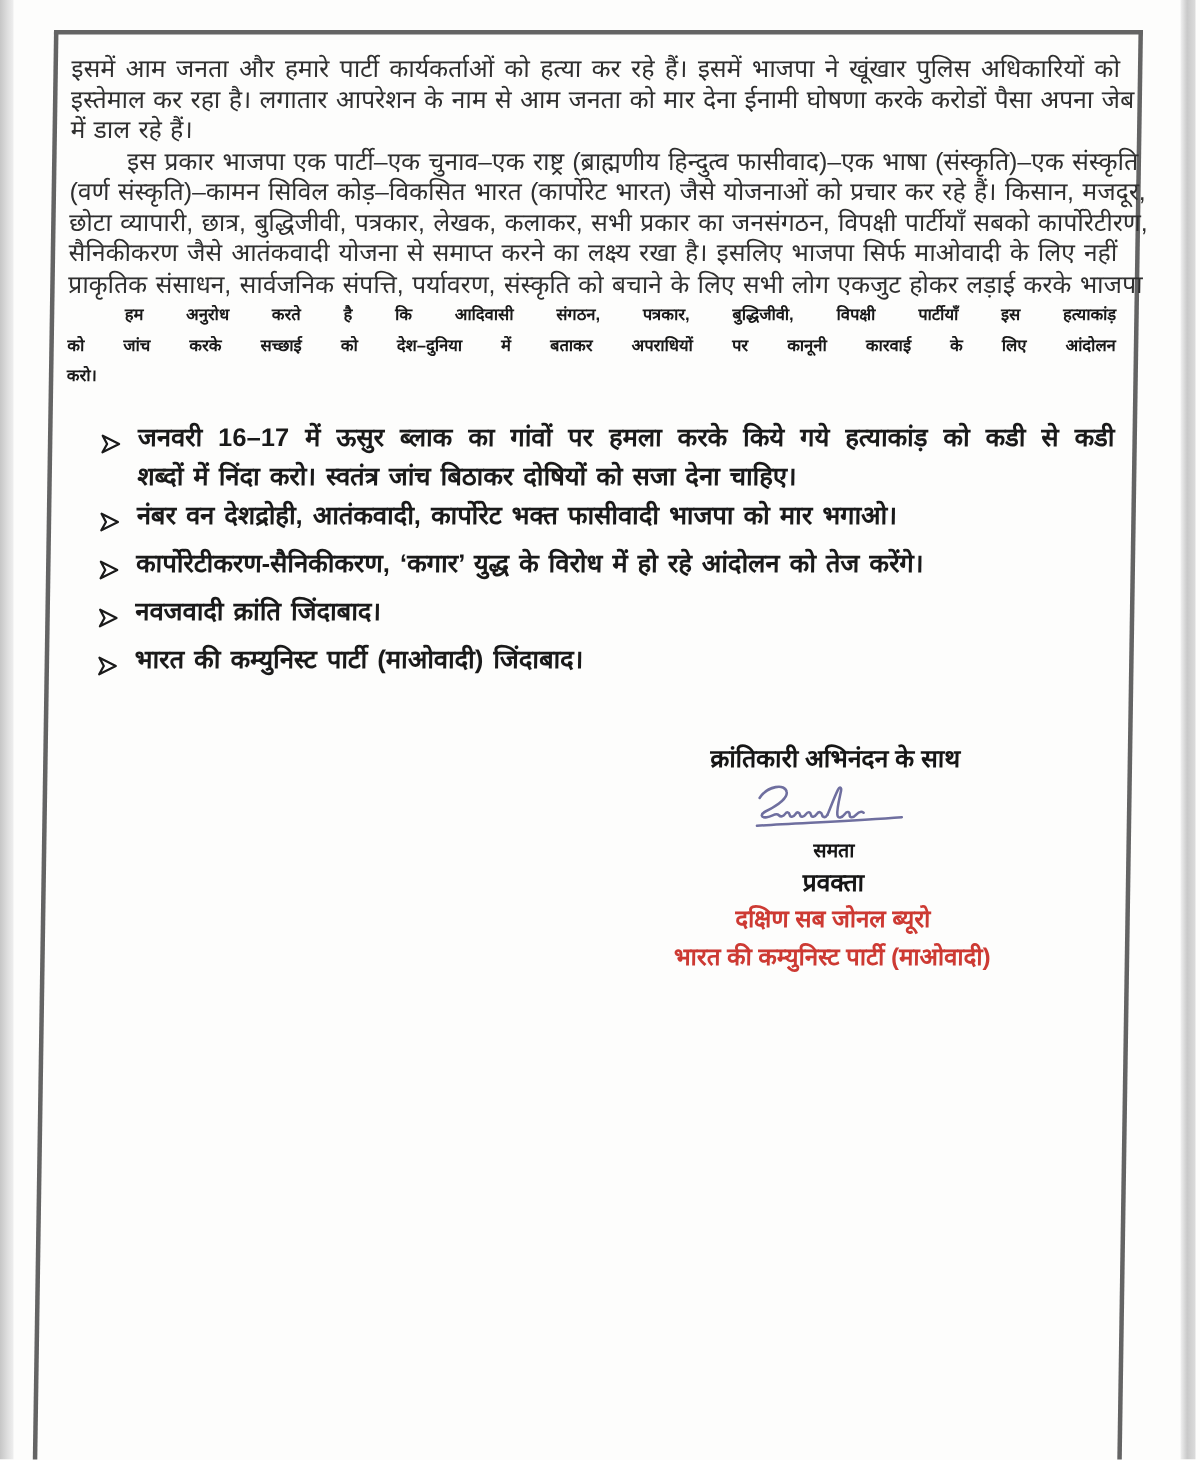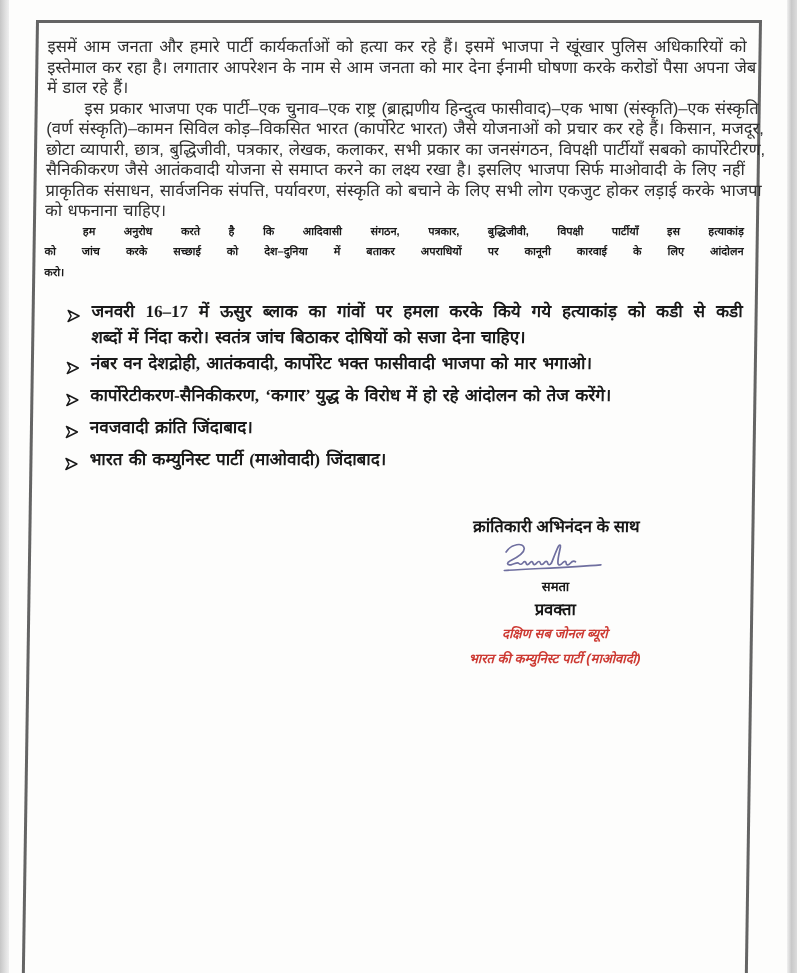--- a/index.html
+++ b/index.html
@@ -20,31 +20,31 @@
   }
   .para{font-size:16.5px;line-height:20.5px;color:#2f2f2f;}
   .para.bold{font-weight:700;color:#191919;font-size:11px;}
   .line{text-align:justify;text-align-last:justify;word-spacing:1px;white-space:nowrap;}
   .line.no-just{text-align-last:auto;white-space:normal;}
   .line.first-indent{text-indent:38px;}
   .bullets{margin-top:17px;padding-left:23px;}
   .bullet-item{display:flex;gap:11px;font-weight:700;color:#1a1a1a;
     font-size:17px;line-height:26px;}
   .bullet-arrow{flex:0 0 auto;margin-top:6px;}
-  .bullet-lines{flex:1 1 auto;min-width:0;font-family:Liberation Serif, serif;}
+  .bullet-lines{flex:1 1 auto;min-width:0;}
   .bullet-lines .line{word-spacing:2px;}
   .sig-block{
     width:330px;margin:1px 18px 0 auto;text-align:center;
     font-weight:700;color:#161616;
   }
   .sig-salutation{font-size:16.5px;line-height:22px;margin-top:36px;}
   .sig-script{margin:4px auto 0;width:118px;height:32px;}
   .sig-name{font-size:13px;line-height:21px;margin-top:3px;}
   .sig-role{font-size:16.5px;line-height:21px;margin-top:2px;}
-  .sig-red{color:var(--red,#cd3a33);font-size:13px;line-height:23px;margin-top:2px;font-style:italic;}
+  .sig-red{color:var(--red,#cd3a33);font-size:16px;line-height:23px;margin-top:2px;}
 </style>
 </head>
 <body>
 
 <div class="scan-edge left"></div>
 <div class="scan-edge right"></div>
 
 <div class="border-box">
 
   <div>
@@ -52,21 +52,20 @@
         <div class="line">इसमें आम जनता और हमारे पार्टी कार्यकर्ताओं को हत्या कर रहे हैं। इसमें भाजपा ने खूंखार पुलिस अधिकारियों को</div>
         <div class="line">इस्तेमाल कर रहा है। लगातार आपरेशन के नाम से आम जनता को मार देना ईनामी घोषणा करके करोडों पैसा अपना जेब</div>
         <div class="line no-just">में डाल रहे हैं।</div>
       </div>
       <div class="para">
         <div class="line first-indent">इस प्रकार भाजपा एक पार्टी–एक चुनाव–एक राष्ट्र (ब्राह्मणीय हिन्दुत्व फासीवाद)–एक भाषा (संस्कृति)–एक संस्कृति</div>
         <div class="line">(वर्ण संस्कृति)–कामन सिविल कोड़–विकसित भारत (कार्पोरेट भारत) जैसे योजनाओं को प्रचार कर रहे हैं। किसान, मजदूर,</div>
         <div class="line">छोटा व्यापारी, छात्र, बुद्धिजीवी, पत्रकार, लेखक, कलाकर, सभी प्रकार का जनसंगठन, विपक्षी पार्टीयाँ सबको कार्पोरेटीरण,</div>
         <div class="line">सैनिकीकरण जैसे आतंकवादी योजना से समाप्त करने का लक्ष्य रखा है। इसलिए भाजपा सिर्फ माओवादी के लिए नहीं</div>
         <div class="line">प्राकृतिक संसाधन, सार्वजनिक संपत्ति, पर्यावरण, संस्कृति को बचाने के लिए सभी लोग एकजुट होकर लड़ाई करके भाजपा</div>
-        <div class="line no-just">को धफनाना चाहिए।</div>
       </div>
       <div class="para bold">
         <div class="line first-indent">हम अनुरोध करते है कि आदिवासी संगठन, पत्रकार, बुद्धिजीवी, विपक्षी पार्टीयाँ इस हत्याकांड़</div>
         <div class="line">को जांच करके सच्छाई को देश–दुनिया में बताकर अपराधियों पर कानूनी कारवाई के लिए आंदोलन</div>
         <div class="line no-just">करो।</div>
       </div>
     </div>
 
   <div class="bullets">
       <div class="bullet-item">

